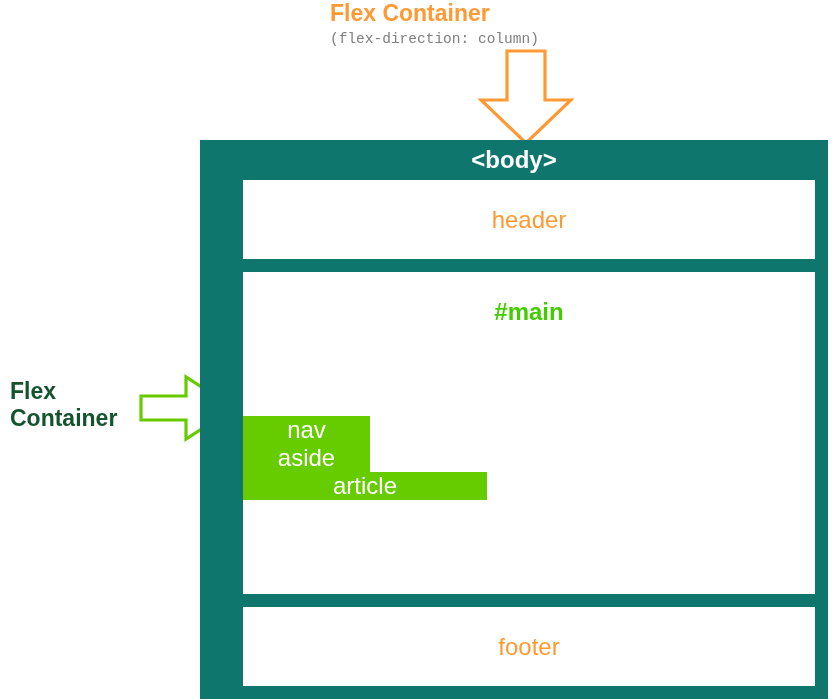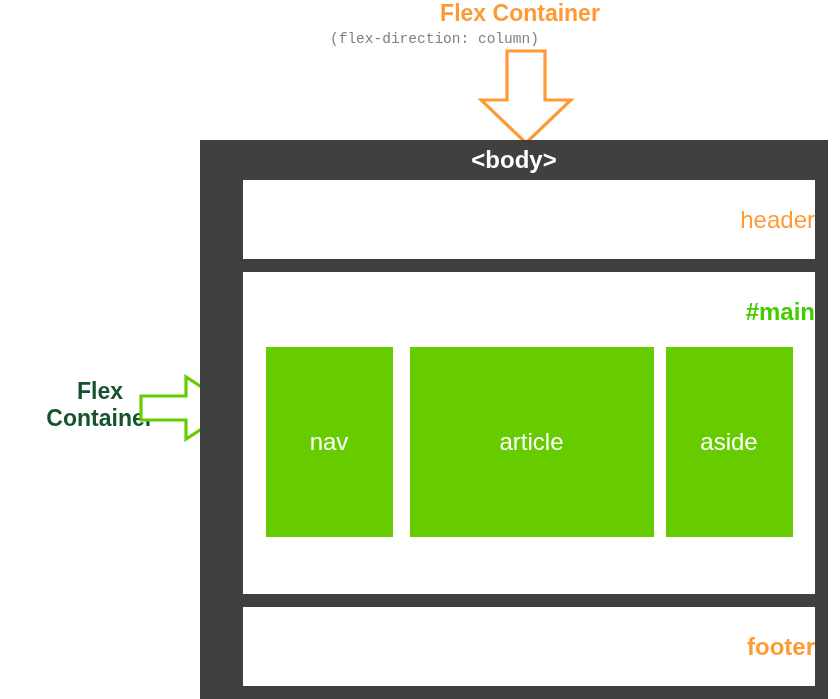--- a/index.html
+++ b/index.html
@@ -14,21 +14,21 @@
     background: #ffffff;
     overflow: hidden;
     font-family: "Liberation Sans", sans-serif;
   }
 
   
   .annot-title {
     position: absolute;
     font-size: 23px;
     font-weight: bold;
-    text-align: center;
+    text-align: left;
     line-height: 1.18;
     white-space: pre-line;
   }
   .annot-sub {
     position: absolute;
     font-family: "Liberation Mono", monospace;
     font-size: 14.5px;
     color: #808080;
     text-align: left;
     white-space: nowrap;
@@ -75,21 +75,21 @@
     height: 68px;
   }
 
   
   #body-frame {
     position: absolute;
     left: 200px;
     top: 140px;
     width: 628px;
     height: 559px;
-    background: #404040;
+    background: #0f766e;
     box-sizing: border-box;
     padding: 0 13px 0 13px;
     display: flex;
     flex-direction: column;
   }
 
   #body-label {
     height: 40px;
     flex: 0 0 auto;
     display: flex;
@@ -97,51 +97,52 @@
     justify-content: center;
     color: #ffffff;
     font-size: 24px;
     font-weight: bold;
   }
 
   .white-panel {
     background: #ffffff;
     display: flex;
     flex-direction: column;
-    align-items: flex-end;
+    align-items: center;
     box-sizing: border-box;
     margin-left: 30px;
   }
 
   #header-panel {
     flex: 0 0 79px;
     justify-content: center;
     margin-bottom: 13px;
   }
   #header-label {
     color: #FF9933;
     font-size: 24px;
   }
 
   #main-panel {
     flex: 1 1 auto;
     margin-bottom: 13px;
     padding-top: 26px;
+    gap: 16px;
   }
   #main-label {
     color: #44CC00;
     font-size: 24px;
     font-weight: bold;
   }
 
   #main-row {
     margin-top: 21px;
     width: 100%;
     display: flex;
-    flex-direction: row;
+    flex-direction: column;
     justify-content: center;
     align-items: stretch;
     height: 190px;
   }
   .main-box {
     background: #66CC00;
     display: flex;
     align-items: center;
     justify-content: center;
     color: #ffffff;
@@ -152,21 +153,20 @@
   #box-aside  { width: 127px; }
 
   #footer-panel {
     flex: 0 0 79px;
     justify-content: center;
     margin-bottom: 13px;
   }
   #footer-label {
     color: #FF9933;
     font-size: 24px;
-    font-weight: bold;
   }
 </style>
 </head>
 <body>
 
 <div id="canvas">
 
   <div class="annot-title" id="top-annot-title">Flex Container</div>
   <div class="annot-sub" id="top-annot-sub">(flex-direction: column)</div>
 
@@ -189,26 +189,26 @@
       <span id="header-label">header</span>
     </div>
 
     <div class="white-panel" id="main-panel">
       <span id="main-label">#main</span>
 
       <div id="main-row">
         <div class="main-box" id="box-nav">
           <span>nav</span>
         </div>
+        <div class="main-box" id="box-aside">
+          <span>aside</span>
+        </div>
         <div class="main-box" id="box-article">
           <span>article</span>
         </div>
-        <div class="main-box" id="box-aside">
-          <span>aside</span>
-        </div>
       </div>
     </div>
 
     <div class="white-panel" id="footer-panel">
       <span id="footer-label">footer</span>
     </div>
 
   </div>
 </div>
 

